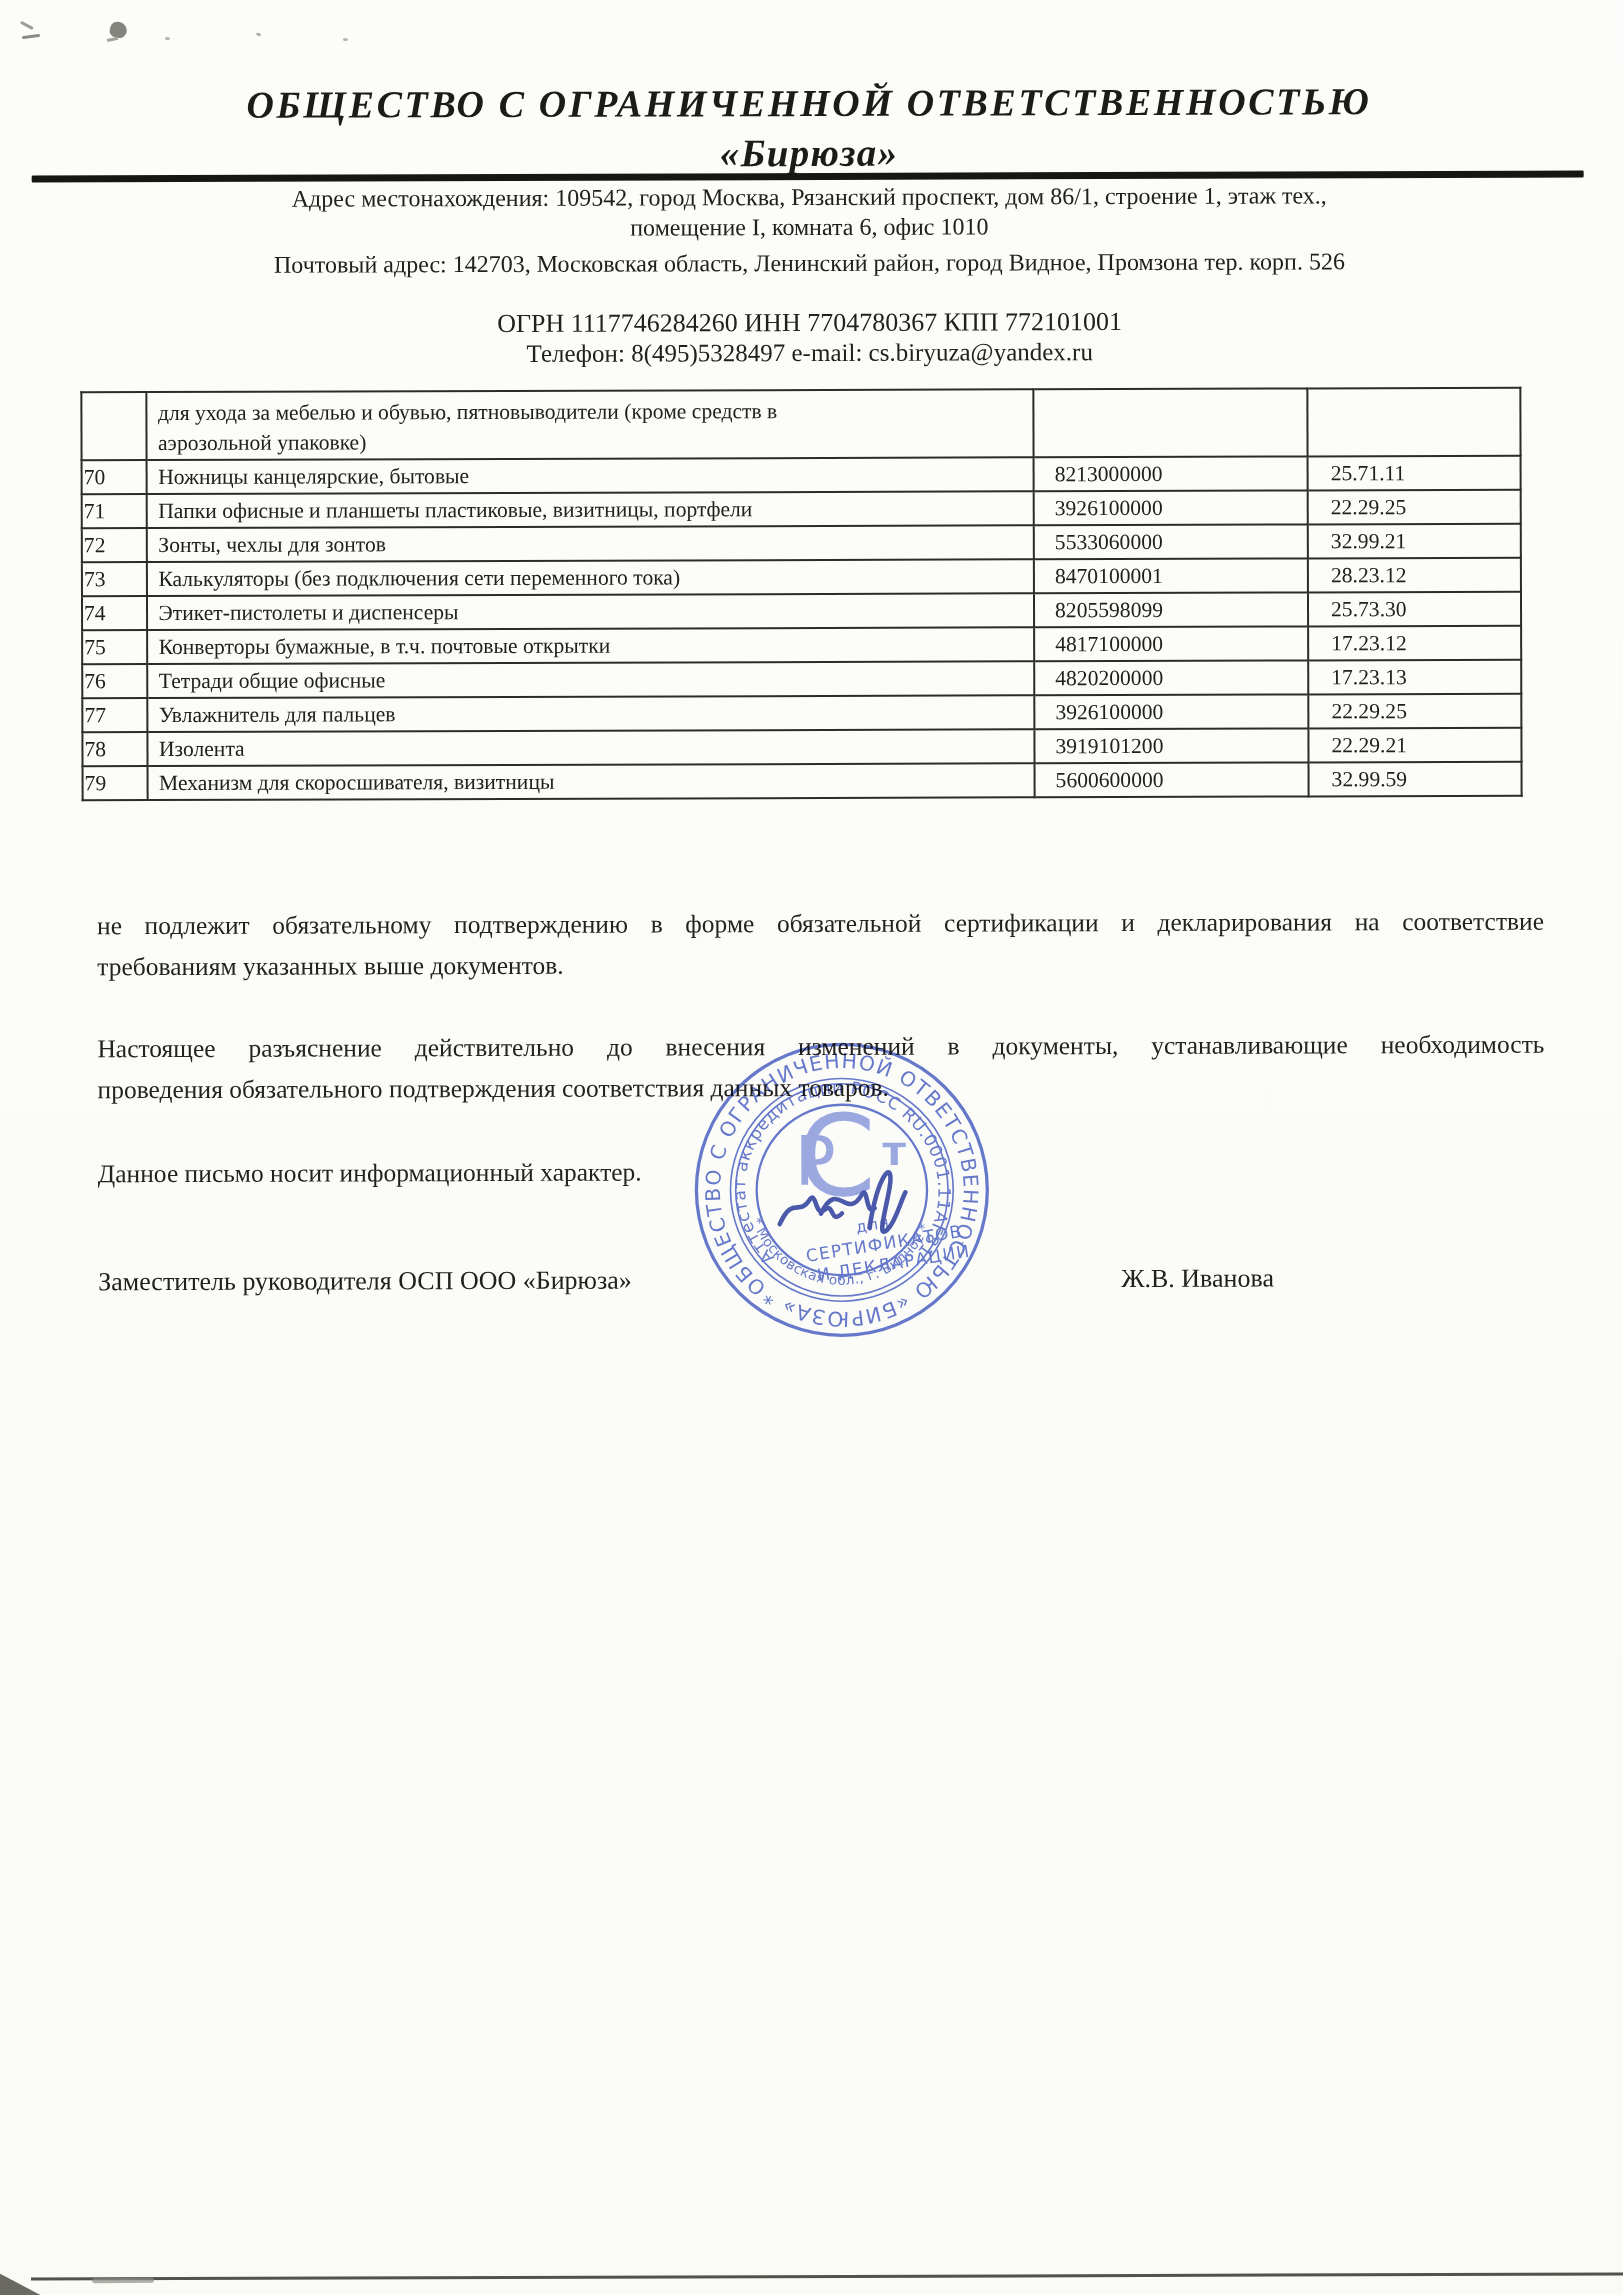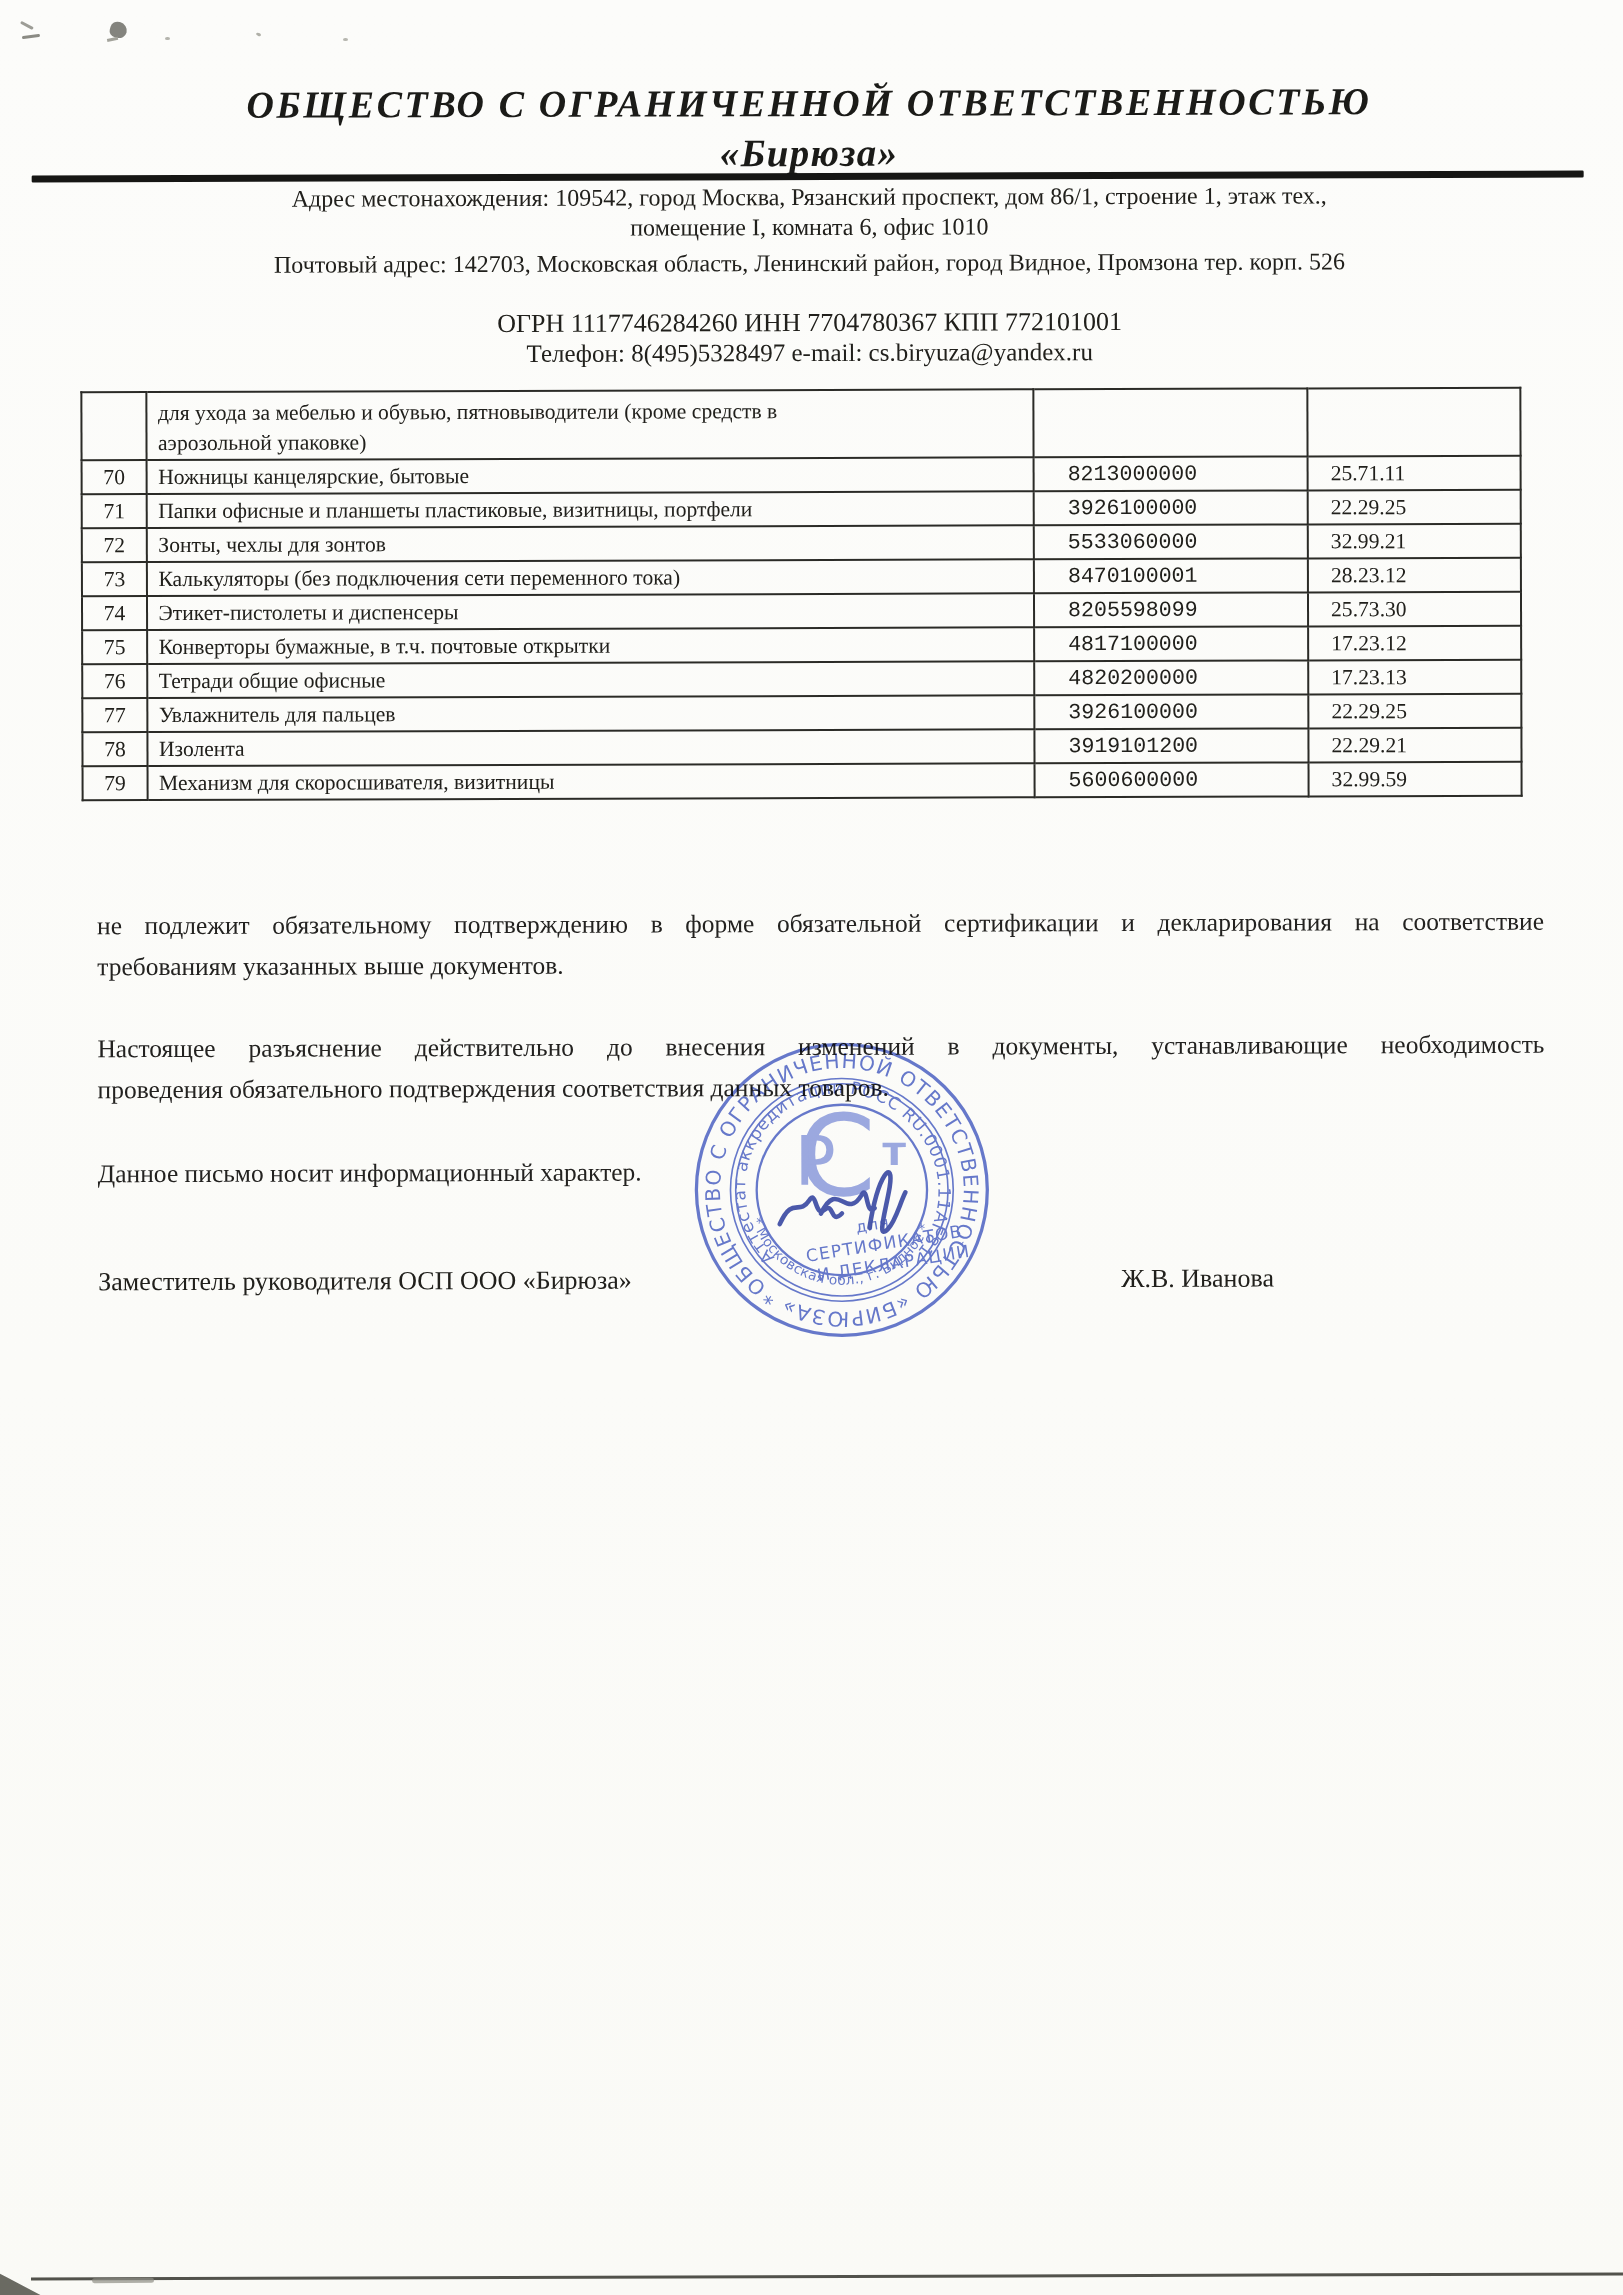--- a/index.html
+++ b/index.html
@@ -31,23 +31,23 @@
   table.items td{
     border:2px solid #2b2b27;
     font-size:21.6px;line-height:26px;
     vertical-align:middle;
     color:#21201c;
     overflow:hidden;white-space:nowrap;
   }
   tr.t-row{height:34px;}
   tr.t-row-tall{height:65px;}
   tr.t-row-tall td{vertical-align:top;}
-  td.c-num{text-align:center;border-radius:11px;}
+  td.c-num{text-align:left;border-radius:11px;}
   td.c-name{padding-left:10.5px;}
-  td.c-code{padding-left:33px;font-family:Liberation Mono, monospace;}
+  td.c-code{padding-left:20px;}
   td.c-okpd{padding-left:22px;}
   .cont-line{padding-left:10.5px;line-height:30px;}
   .cont-line.first{padding-top:3.9px;}
   
   .bodytext{position:absolute;left:97px;top:903px;width:1447px;}
   .bodytext p{margin:0;font-size:25.5px;line-height:41px;color:#232220;}
   .jline{text-align:justify;text-align-last:justify;}
   .lline{text-align:left;}
   .p2{margin-top:41px !important;}
   .p3{margin-top:43px !important;}

